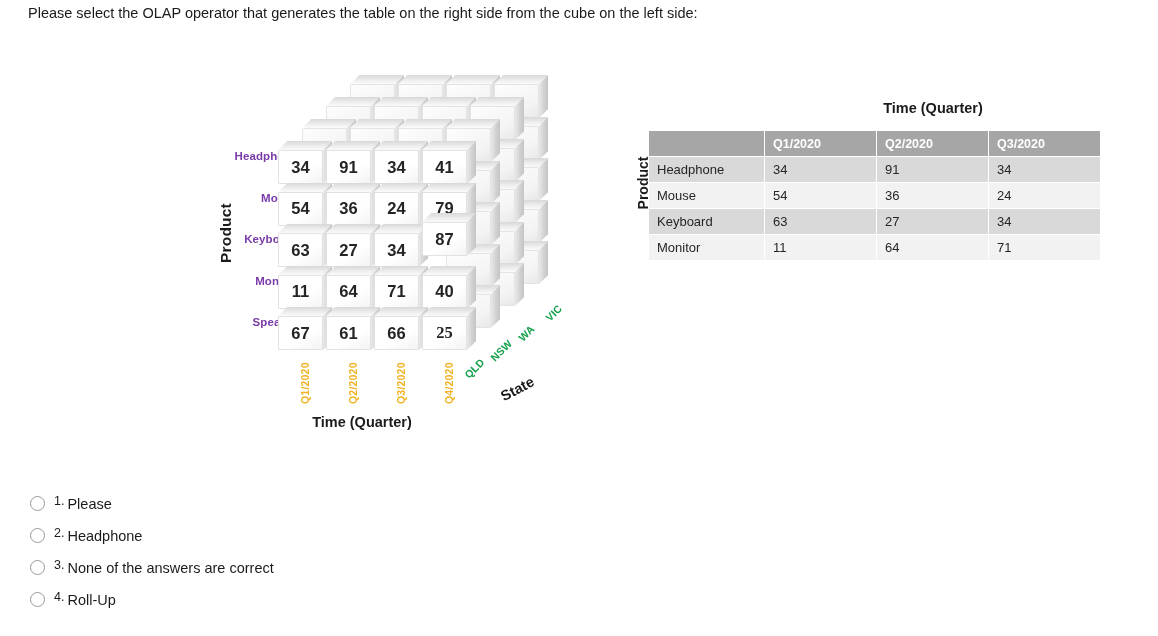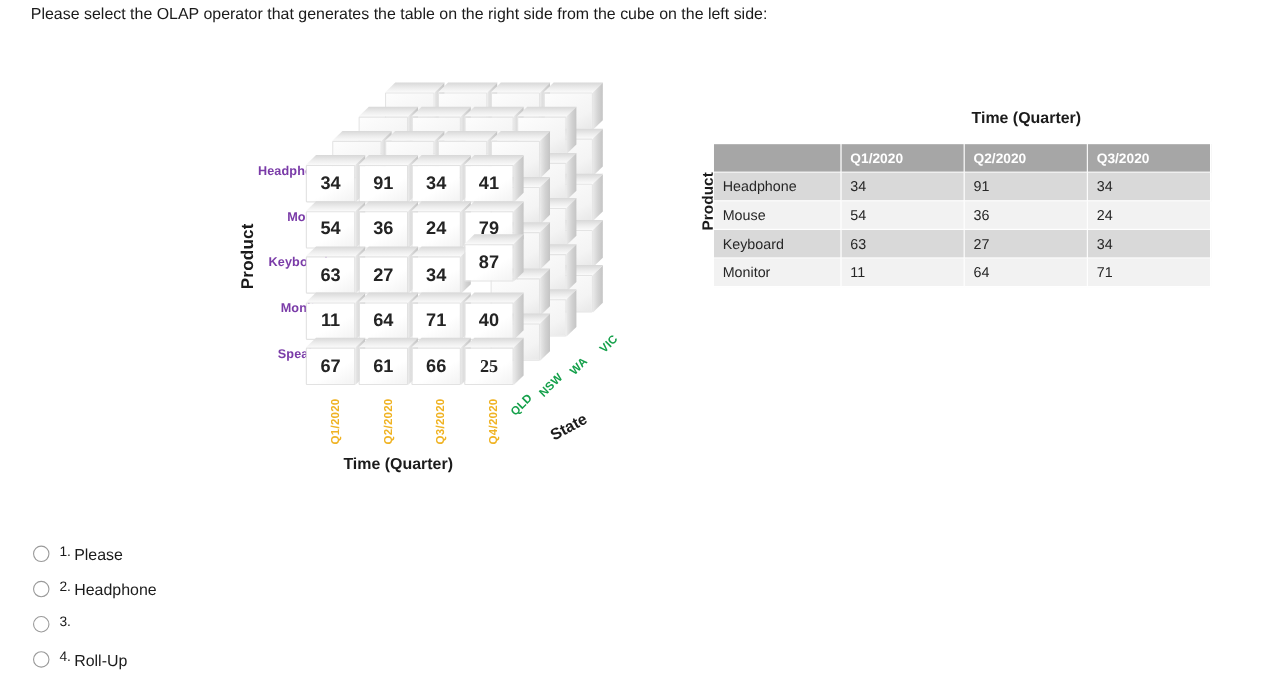--- a/index.html
+++ b/index.html
@@ -572,19 +572,20 @@
       <span class="option-label">Please</span>
     </div>
     <div class="option-row">
       <span class="option-radio"></span>
       <span class="option-num">2.</span>
       <span class="option-label">Headphone</span>
     </div>
     <div class="option-row">
       <span class="option-radio"></span>
       <span class="option-num">3.</span>
+      <span class="option-label">None of the answers are correct</span>
     </div>
     <div class="option-row">
       <span class="option-radio"></span>
       <span class="option-num">4.</span>
       <span class="option-label">Roll-Up</span>
     </div>
   </div>
 
 </body></html>

